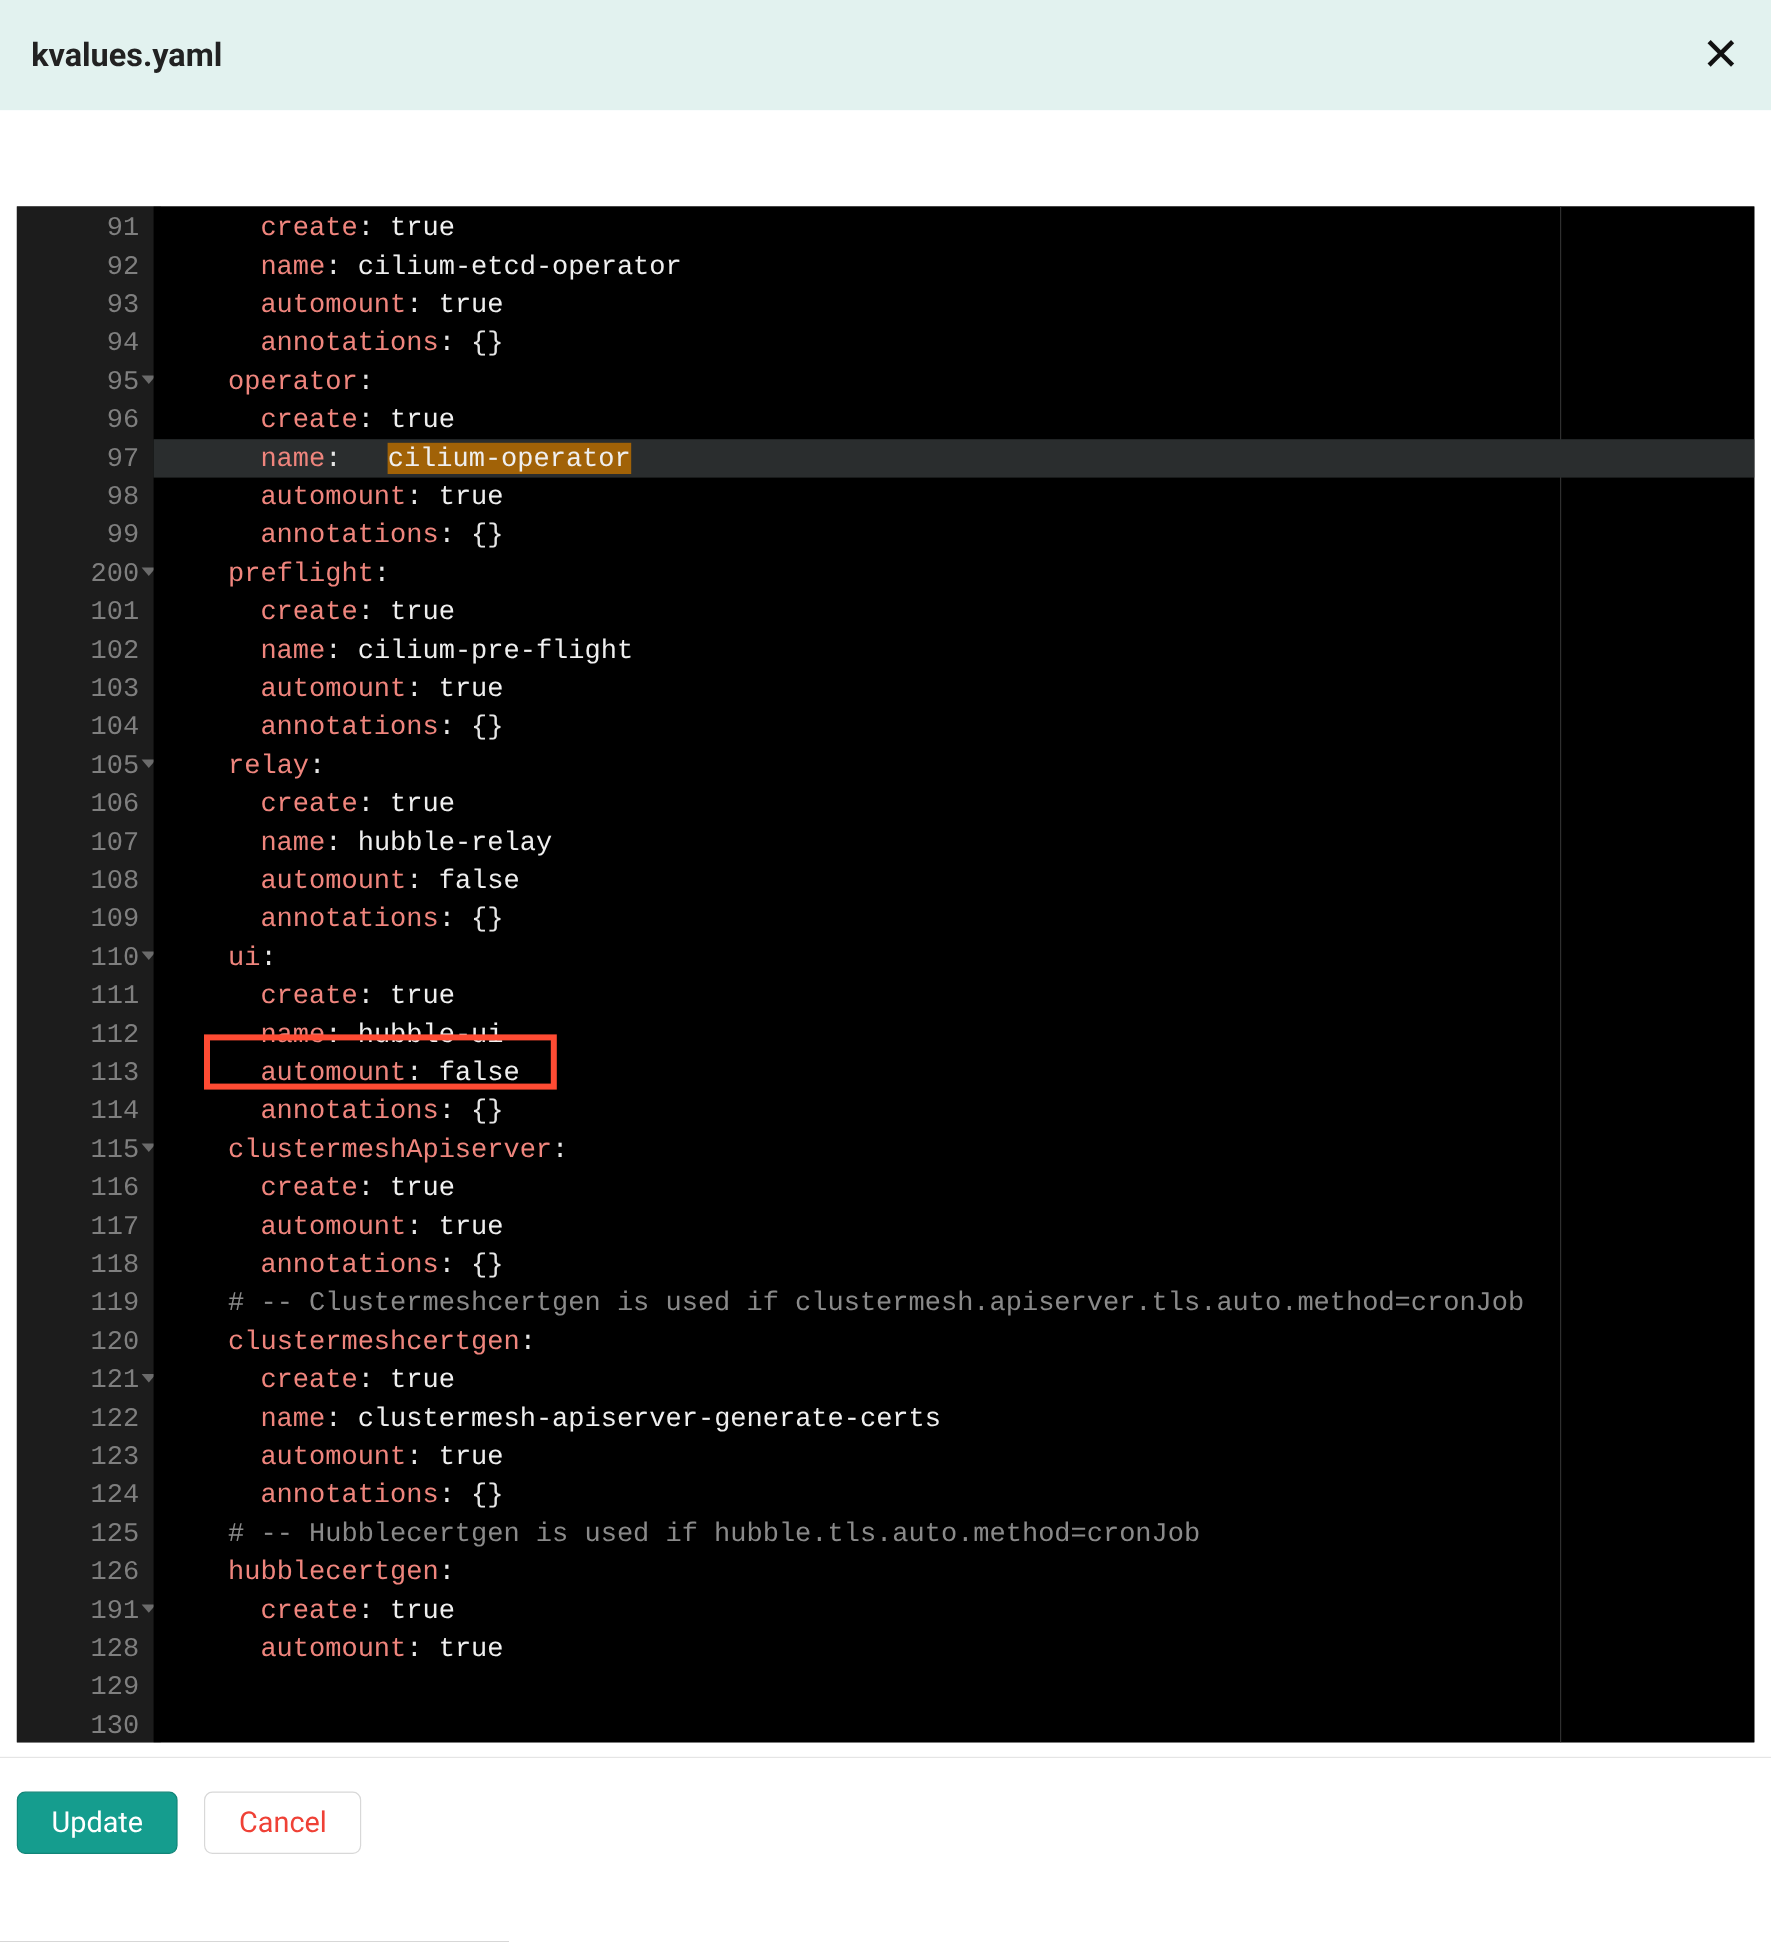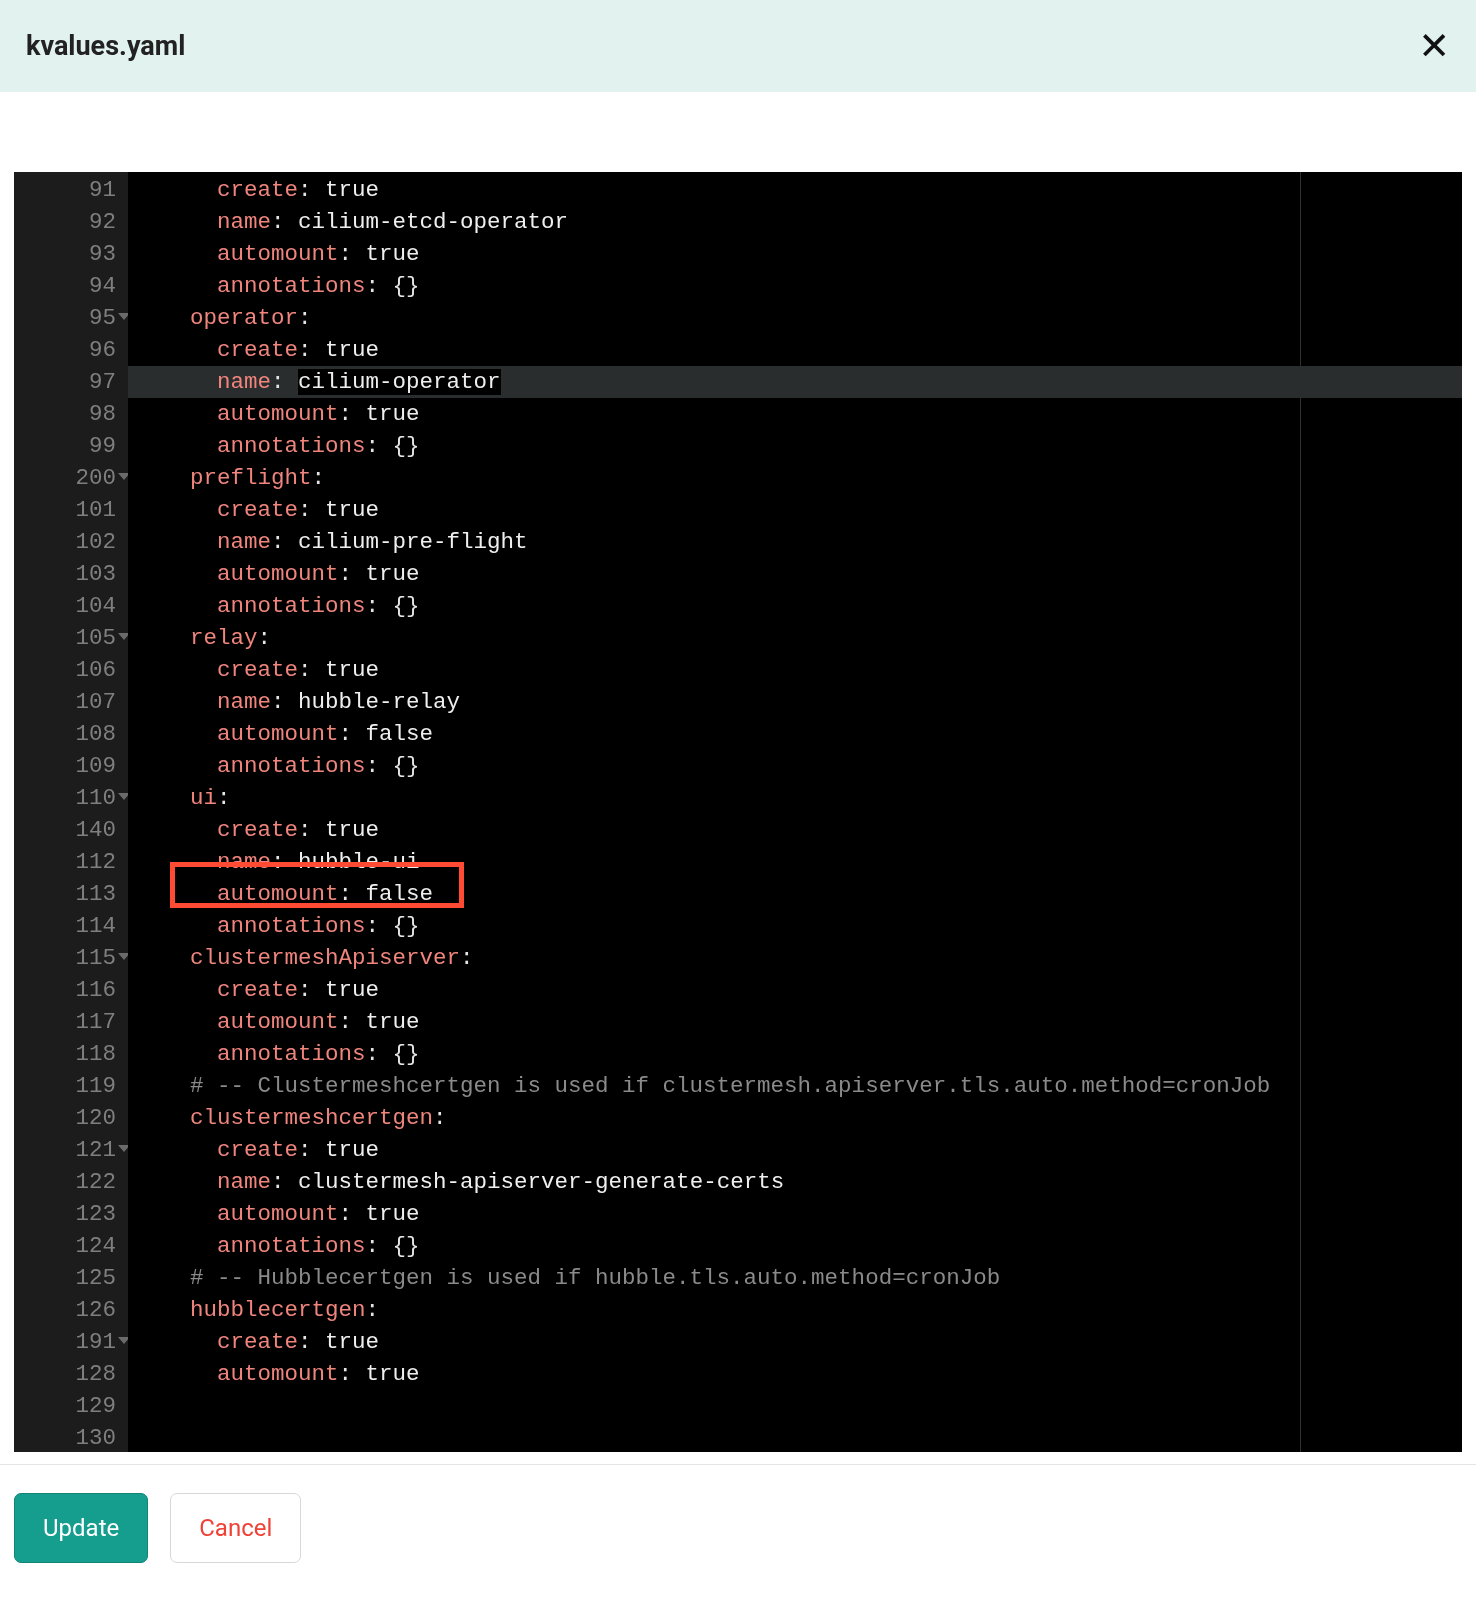--- a/index.html
+++ b/index.html
@@ -72,38 +72,39 @@
     width: 1px;
     background: #2f2f2f;
   }
   .tok-key    { color: #ef857d; }   
   .tok-str    { color: #efefef; }   
   .tok-bool   { color: #efefef; }
   .tok-punc   { color: #e5e5e5; }
   .tok-brace  { color: #e5e5e5; }
   .tok-cmt    { color: #8a8a8a; }
   .sel {
-    background: #000000;
+    background: #a16207;
+    margin-left: 25px;
   }
   .hl-box {
     position: absolute;
     border: 5px solid #ff4b33;
     pointer-events: none;
   }
   .footer-sep {
     margin-top: 12px;
     border-top: 1px solid #e5e5e5;
   }
   .footer {
     padding: 28px 14px 0 14px;
     display: flex;
     gap: 22px;
   }
   .btn {
-    height: 70px;
+    height: 52px;
     border-radius: 7px;
     font-size: 24px;
     padding: 0 28px;
     display: inline-flex;
     align-items: center;
     cursor: pointer;
     user-select: none;
   }
   .btn-primary {
     background: #159d8e;
@@ -146,21 +147,21 @@
       <div class="ln">101</div>
       <div class="ln">102</div>
       <div class="ln">103</div>
       <div class="ln">104</div>
       <div class="ln fold">105</div>
       <div class="ln">106</div>
       <div class="ln">107</div>
       <div class="ln">108</div>
       <div class="ln">109</div>
       <div class="ln fold">110</div>
-      <div class="ln">140</div>
+      <div class="ln">111</div>
       <div class="ln">112</div>
       <div class="ln">113</div>
       <div class="ln">114</div>
       <div class="ln fold">115</div>
       <div class="ln">116</div>
       <div class="ln">117</div>
       <div class="ln">118</div>
       <div class="ln">119</div>
       <div class="ln">120</div>
       <div class="ln fold">121</div>

